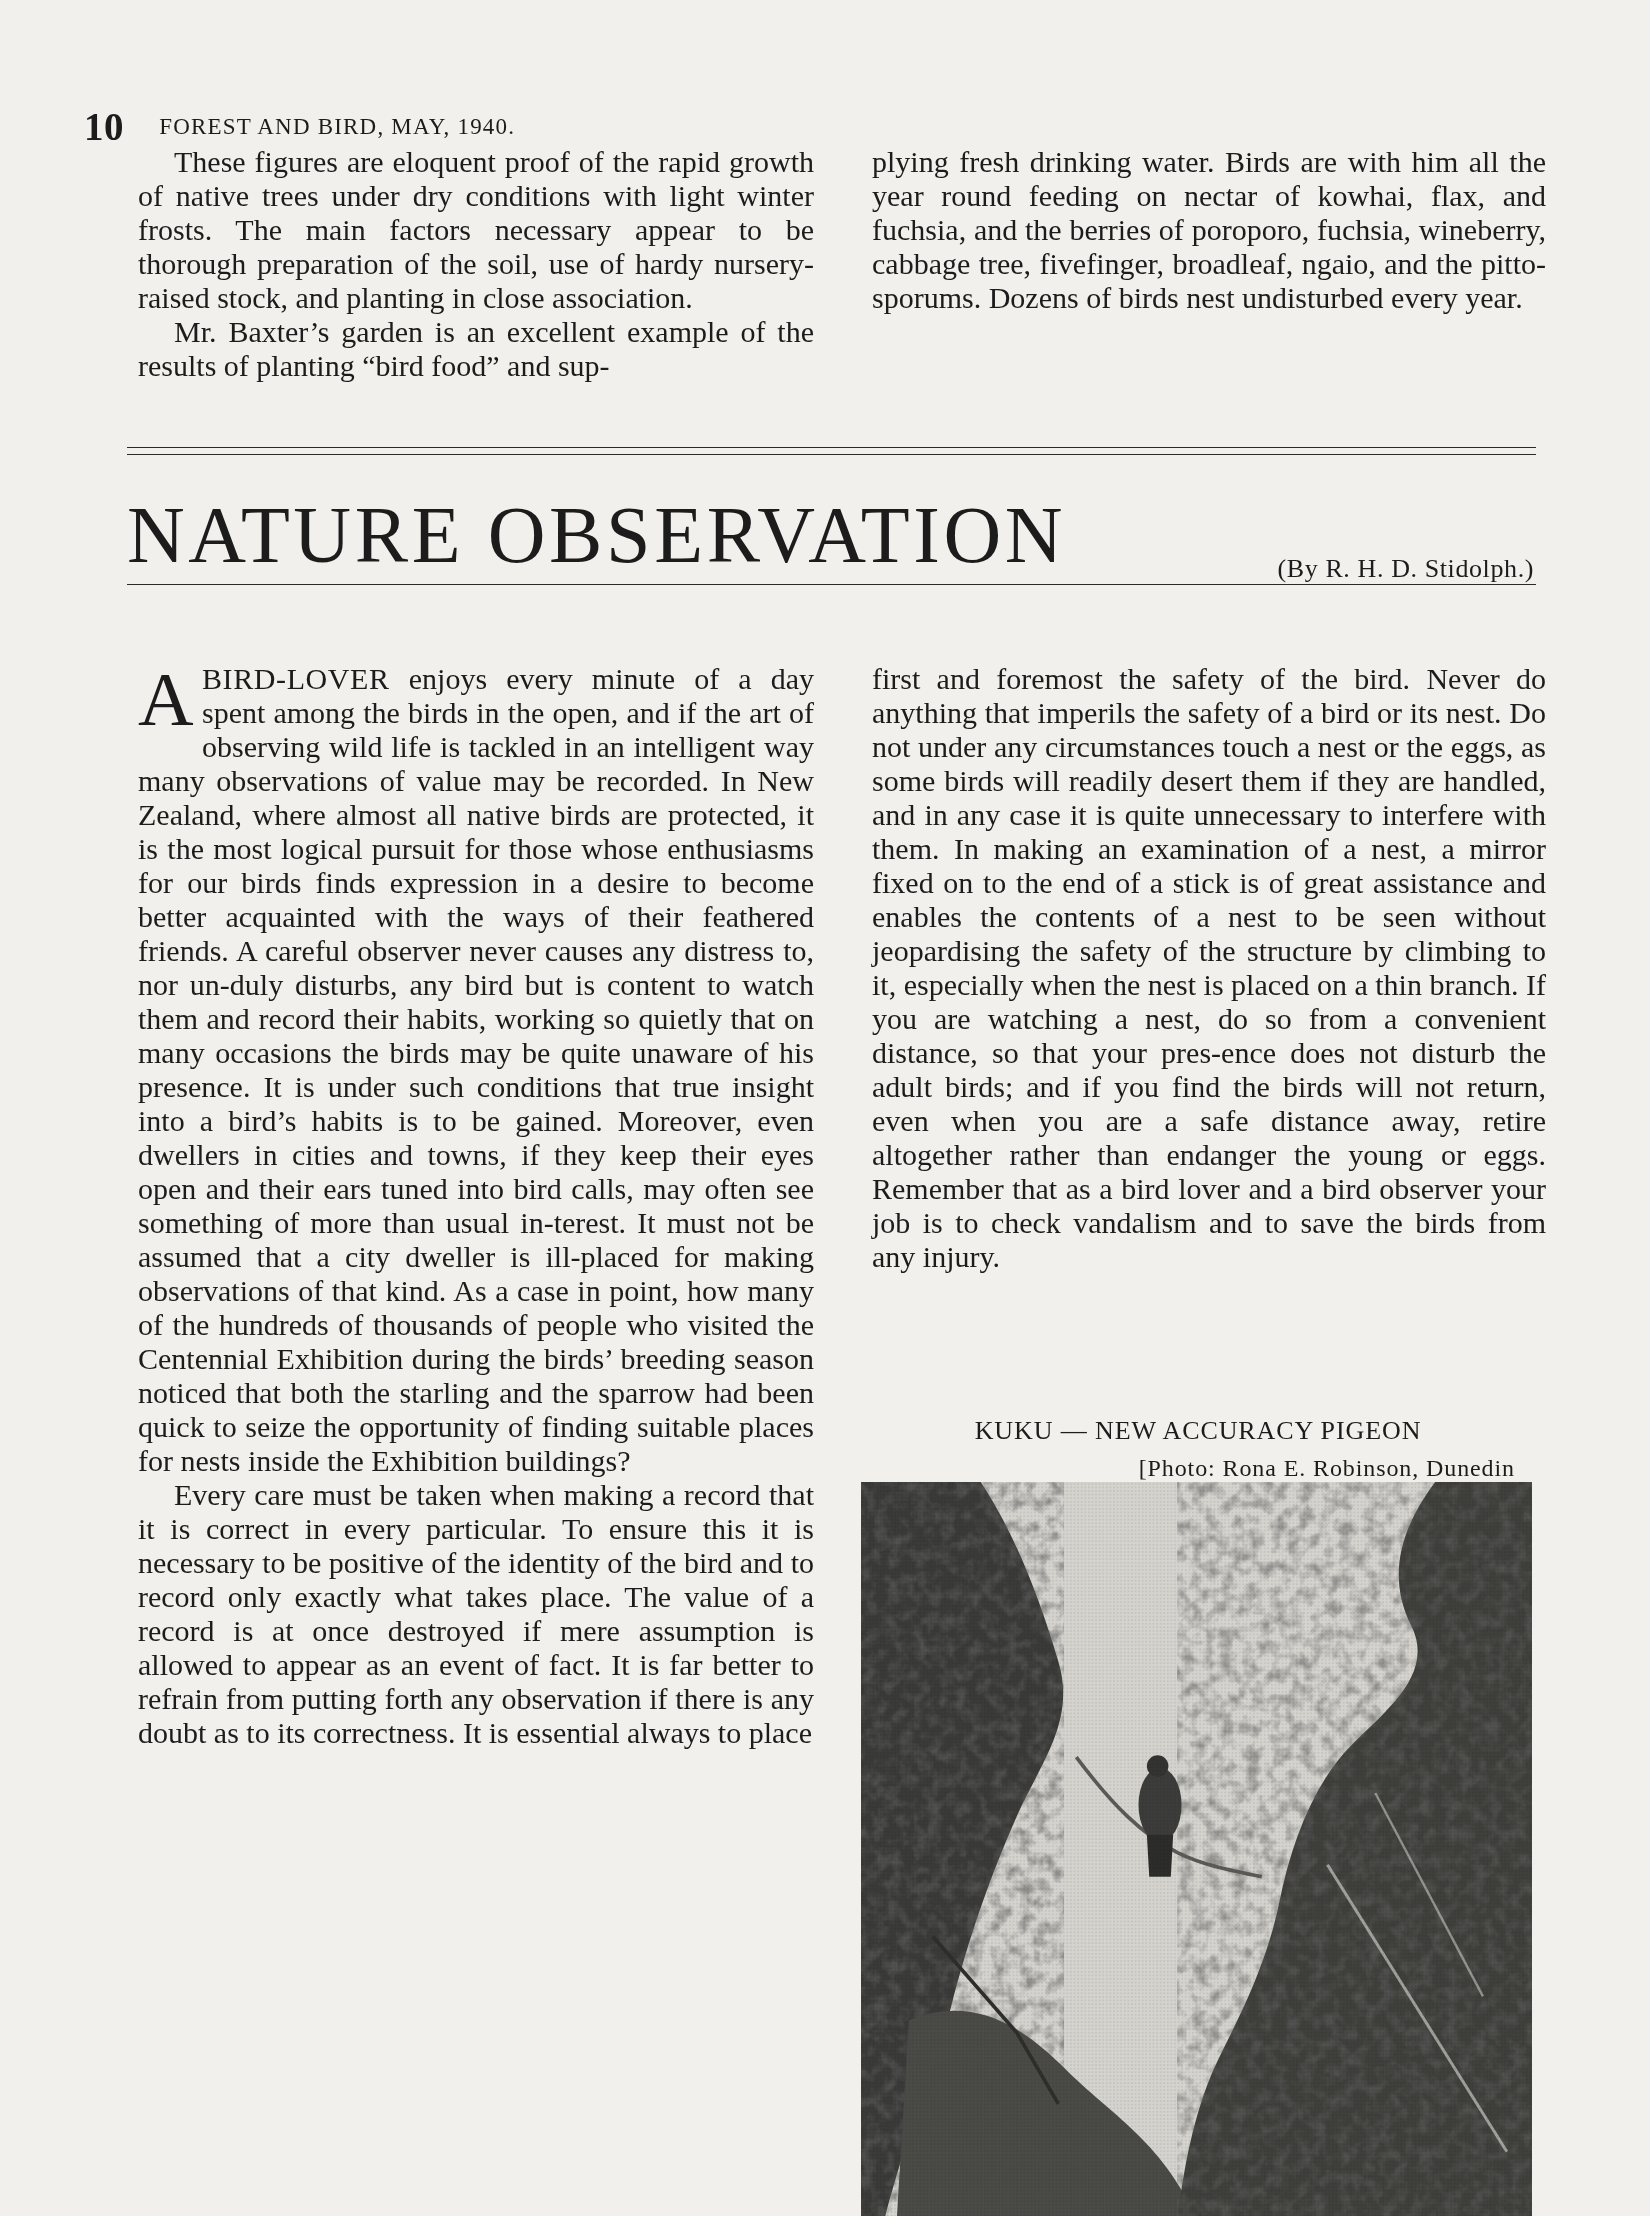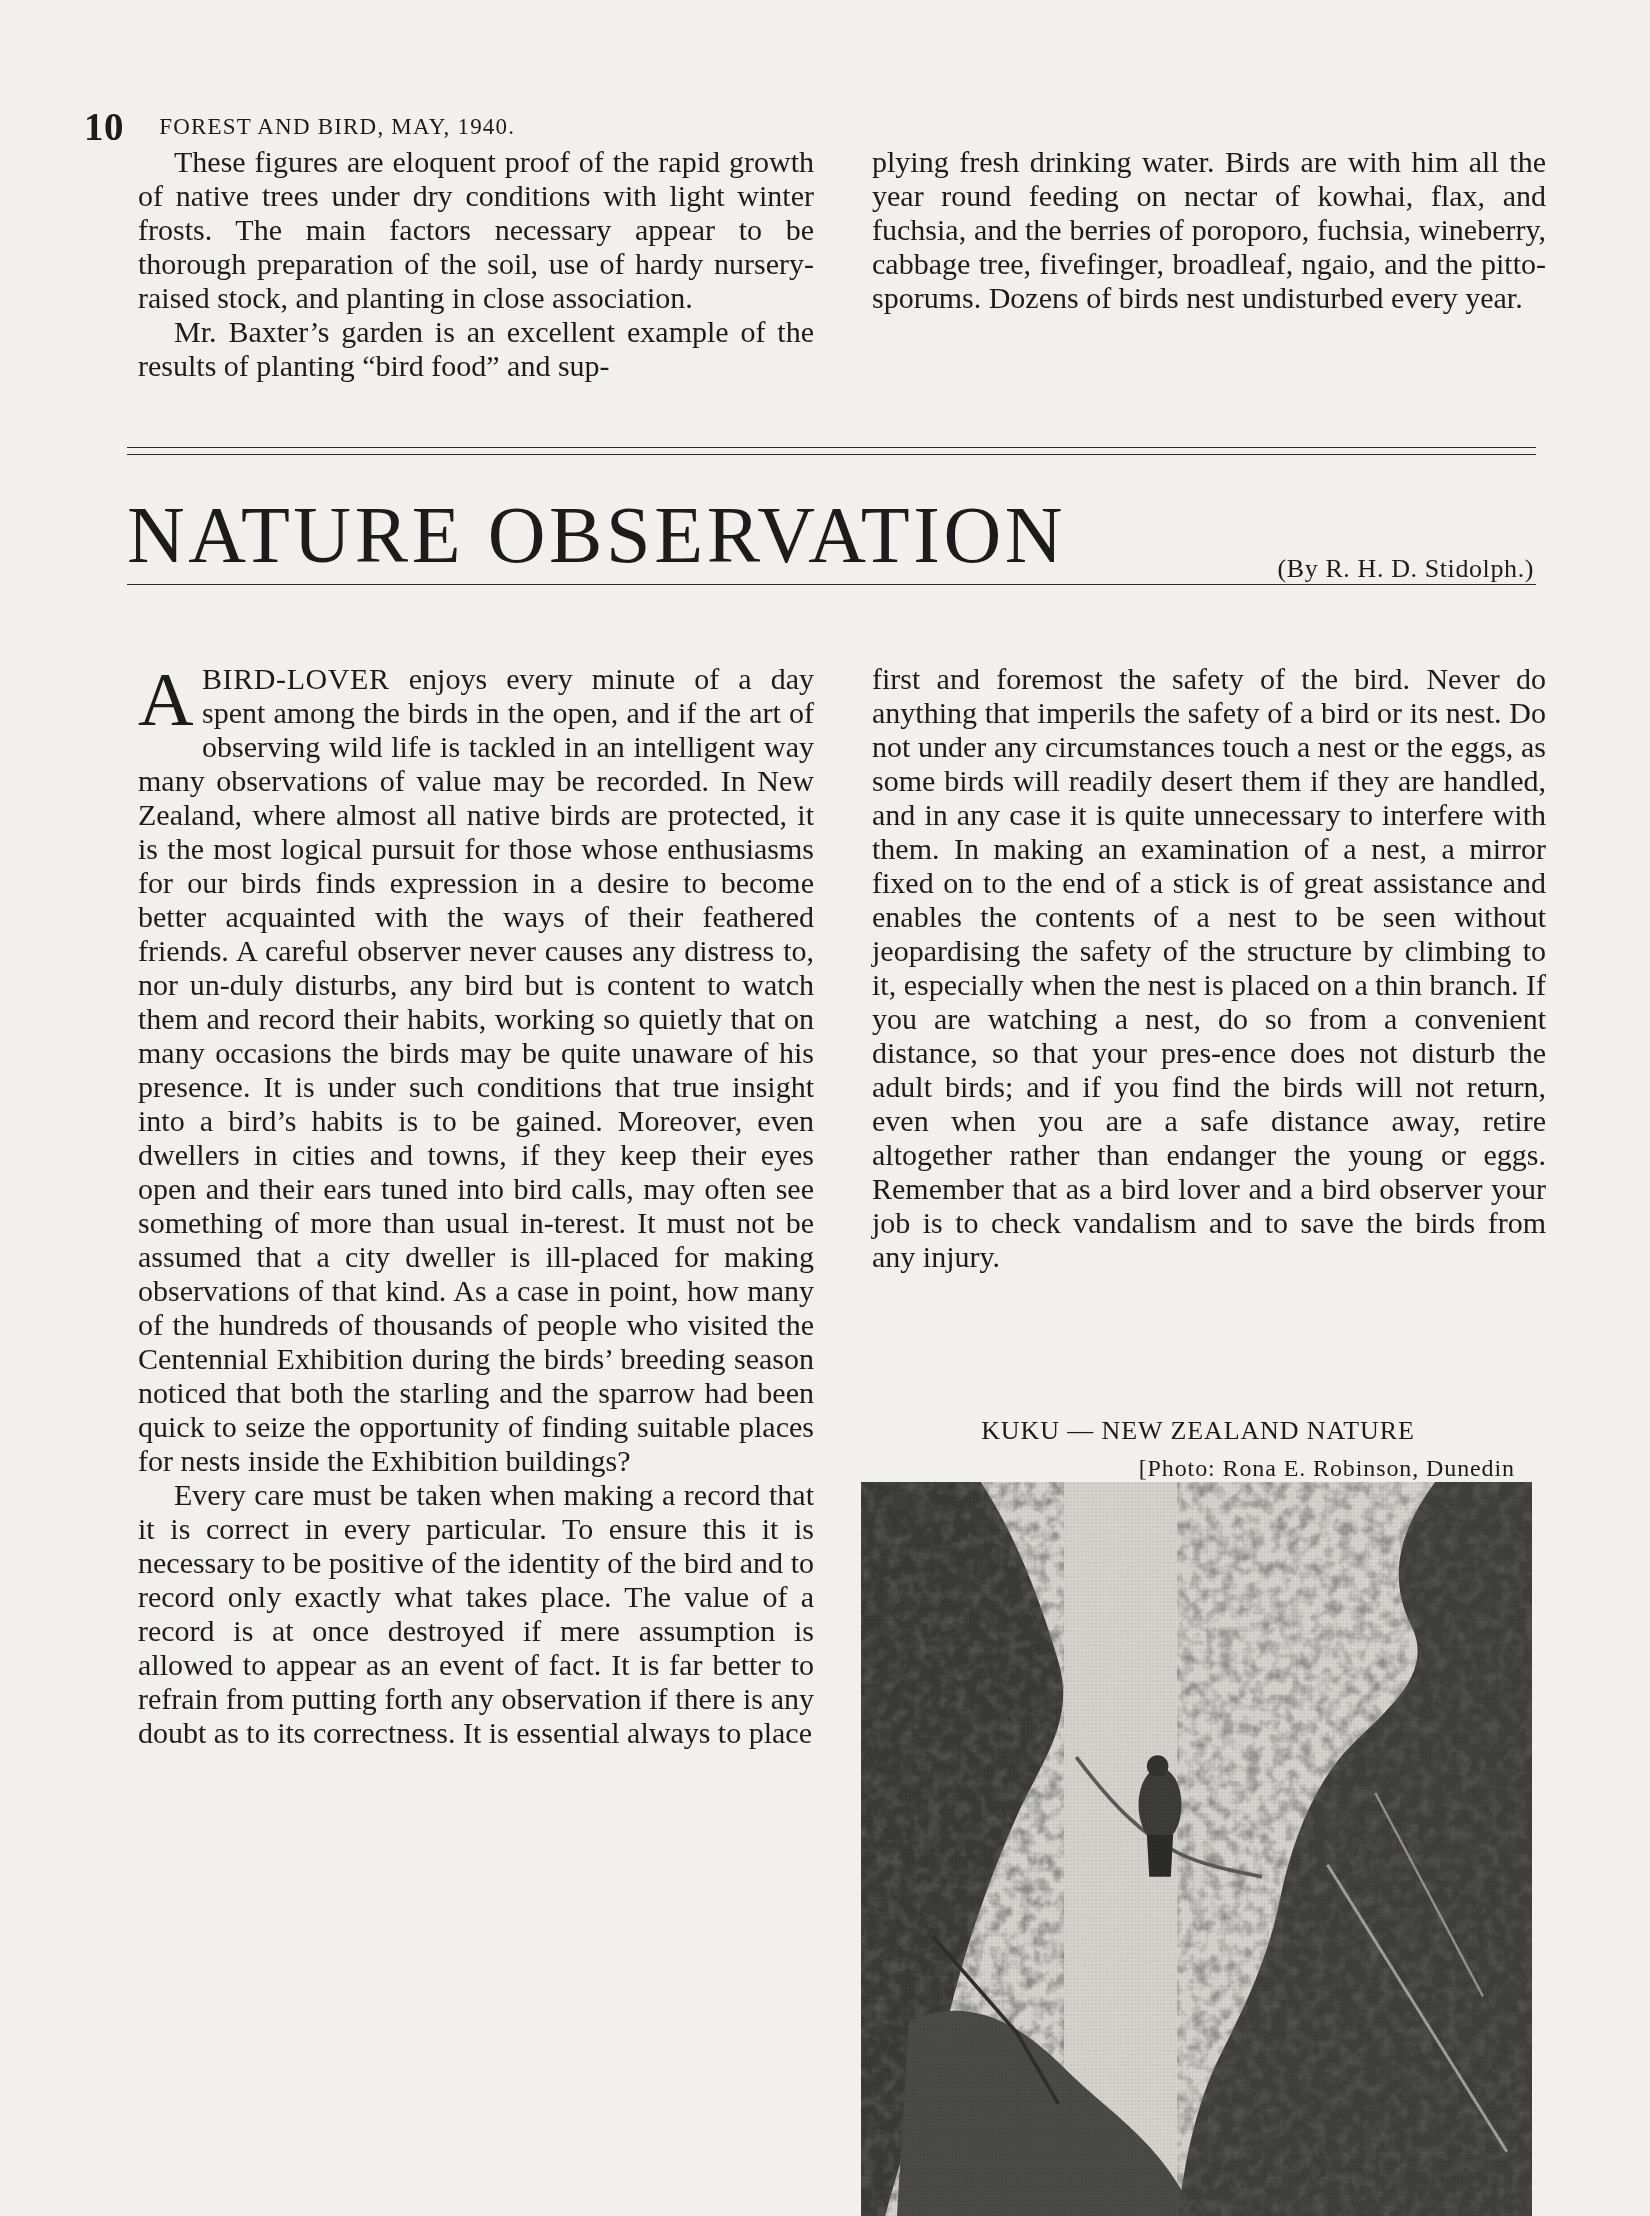--- a/index.html
+++ b/index.html
@@ -115,21 +115,21 @@
     <p class="noindent">
       <span class="dropcap">A</span><span class="smallcaps">BIRD-LOVER</span><span> enjoys every minute of a day spent among the birds in the open, and if the art of observing wild life is tackled in an intelligent way many observations of value may be recorded. In New Zealand, where almost all native birds are protected, it is the most logical pursuit for those whose enthusiasms for our birds finds expression in a desire to become better acquainted with the ways of their feathered friends. A careful observer never causes any distress to, nor un-duly disturbs, any bird but is content to watch them and record their habits, working so quietly that on many occasions the birds may be quite unaware of his presence. It is under such conditions that true insight into a bird’s habits is to be gained. Moreover, even dwellers in cities and towns, if they keep their eyes open and their ears tuned into bird calls, may often see something of more than usual in-terest. It must not be assumed that a city dweller is ill-placed for making observations of that kind. As a case in point, how many of the hundreds of thousands of people who visited the Centennial Exhibition during the birds’ breeding season noticed that both the starling and the sparrow had been quick to seize the opportunity of finding suitable places for nests inside the Exhibition buildings?</span>
     </p>
     <p>Every care must be taken when making a record that it is correct in every particular. To ensure this it is necessary to be positive of the identity of the bird and to record only exactly what takes place. The value of a record is at once destroyed if mere assumption is allowed to appear as an event of fact. It is far better to refrain from putting forth any observation if there is any doubt as to its correctness. It is essential always to place</p>
   </div>
 
   <div class="col art-right">
     <p class="noindent">first and foremost the safety of the bird. Never do anything that imperils the safety of a bird or its nest. Do not under any circumstances touch a nest or the eggs, as some birds will readily desert them if they are handled, and in any case it is quite unnecessary to interfere with them. In making an examination of a nest, a mirror fixed on to the end of a stick is of great assistance and enables the contents of a nest to be seen without jeopardising the safety of the structure by climbing to it, especially when the nest is placed on a thin branch. If you are watching a nest, do so from a convenient distance, so that your pres-ence does not disturb the adult birds; and if you find the birds will not return, even when you are a safe distance away, retire altogether rather than endanger the young or eggs. Remember that as a bird lover and a bird observer your job is to check vandalism and to save the birds from any injury.</p>
   </div>
 
-  <div class="fig-caption">KUKU — NEW ZEALAND NATURE</div>
+  <div class="fig-caption">KUKU — NEW ACCURACY PIGEON</div>
   <div class="fig-credit">[Photo: Rona E. Robinson, Dunedin</div>
 
   <div class="photo">
     <svg viewBox="0 0 1122 1229" preserveAspectRatio="none">
       <defs>
         <pattern id="halftone" width="6" height="6" patternUnits="userSpaceOnUse">
           <circle cx="3" cy="3" r="1.1" fill="#000" opacity="0.18"></circle>
         </pattern>
         <filter id="rough" x="0" y="0" width="100%" height="100%">
           <feTurbulence type="fractalNoise" baseFrequency="0.045" numOctaves="3" seed="7"></feTurbulence>

